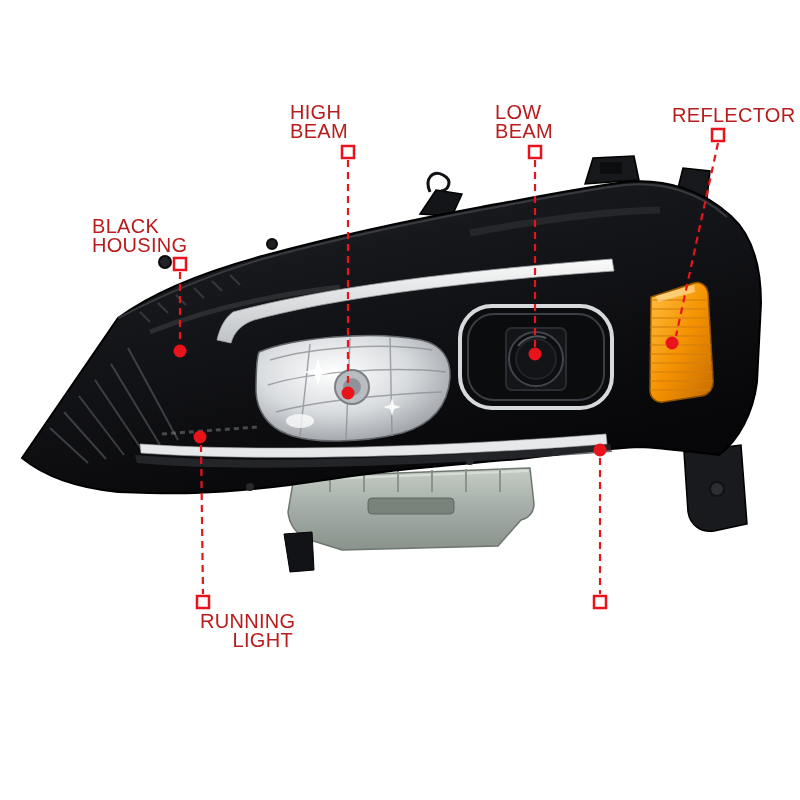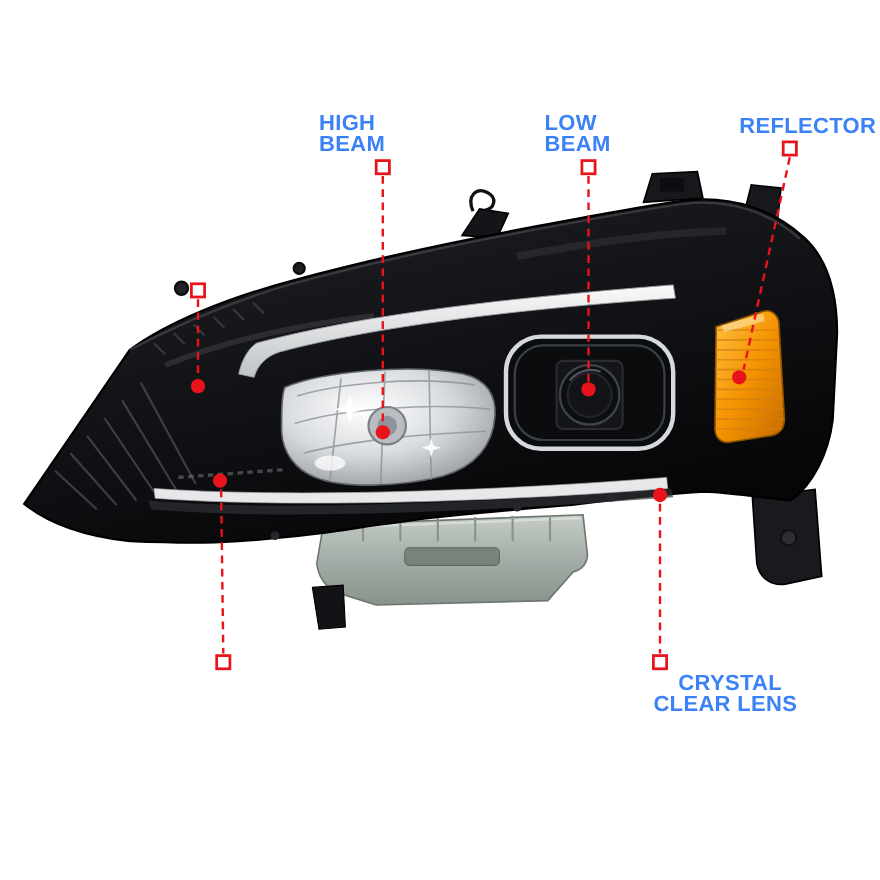--- a/index.html
+++ b/index.html
@@ -2,22 +2,22 @@
 <html><head>
 <meta charset="utf-8">
 <style>
   html,body { margin:0; padding:0; background:#ffffff; }
   .stage {
     position:relative; width:800px; height:800px; background:#ffffff;
     overflow:hidden; font-family:"Liberation Sans", sans-serif;
   }
   .svg-layer { position:absolute; left:0; top:0; width:800px; height:800px; }
   .callout-label {
-    position:absolute; font-weight:bold; font-size:20px; line-height:19px;
-    color:#3b82f6; letter-spacing:0.3px; white-space:nowrap;
+    position:absolute; font-weight:normal; font-size:20px; line-height:19px;
+    color:#b91c1c; letter-spacing:0.3px; white-space:nowrap;
   }
   .callout-label span { display:block; }
   .align-right { text-align:right; }
 </style>
 </head>
 <body>
 
 <div class="stage">
 
   <svg class="svg-layer" viewBox="0 0 800 800">
@@ -188,20 +188,24 @@
 
   <div class="callout-label" style="left:495px; top:103px;">
     <span>LOW</span>
     <span>BEAM</span>
   </div>
 
   <div class="callout-label" style="left:672px; top:106px;text-align:center;">
     <span>REFLECTOR</span>
   </div>
 
-
-
-  <div class="callout-label align-right" style="left:594px; top:612px; width:117px;">
-    <span>CRYSTAL</span>
-    <span>CLEAR LENS</span>
-  </div>
+  <div class="callout-label" style="left:92px; top:217px;">
+    <span>BLACK</span>
+    <span>HOUSING</span>
+  </div>
+
+  <div class="callout-label align-right" style="left:200px; top:612px; width:93px;">
+    <span>RUNNING</span>
+    <span>LIGHT</span>
+  </div>
+
 
 </div>
 
 </body></html>

